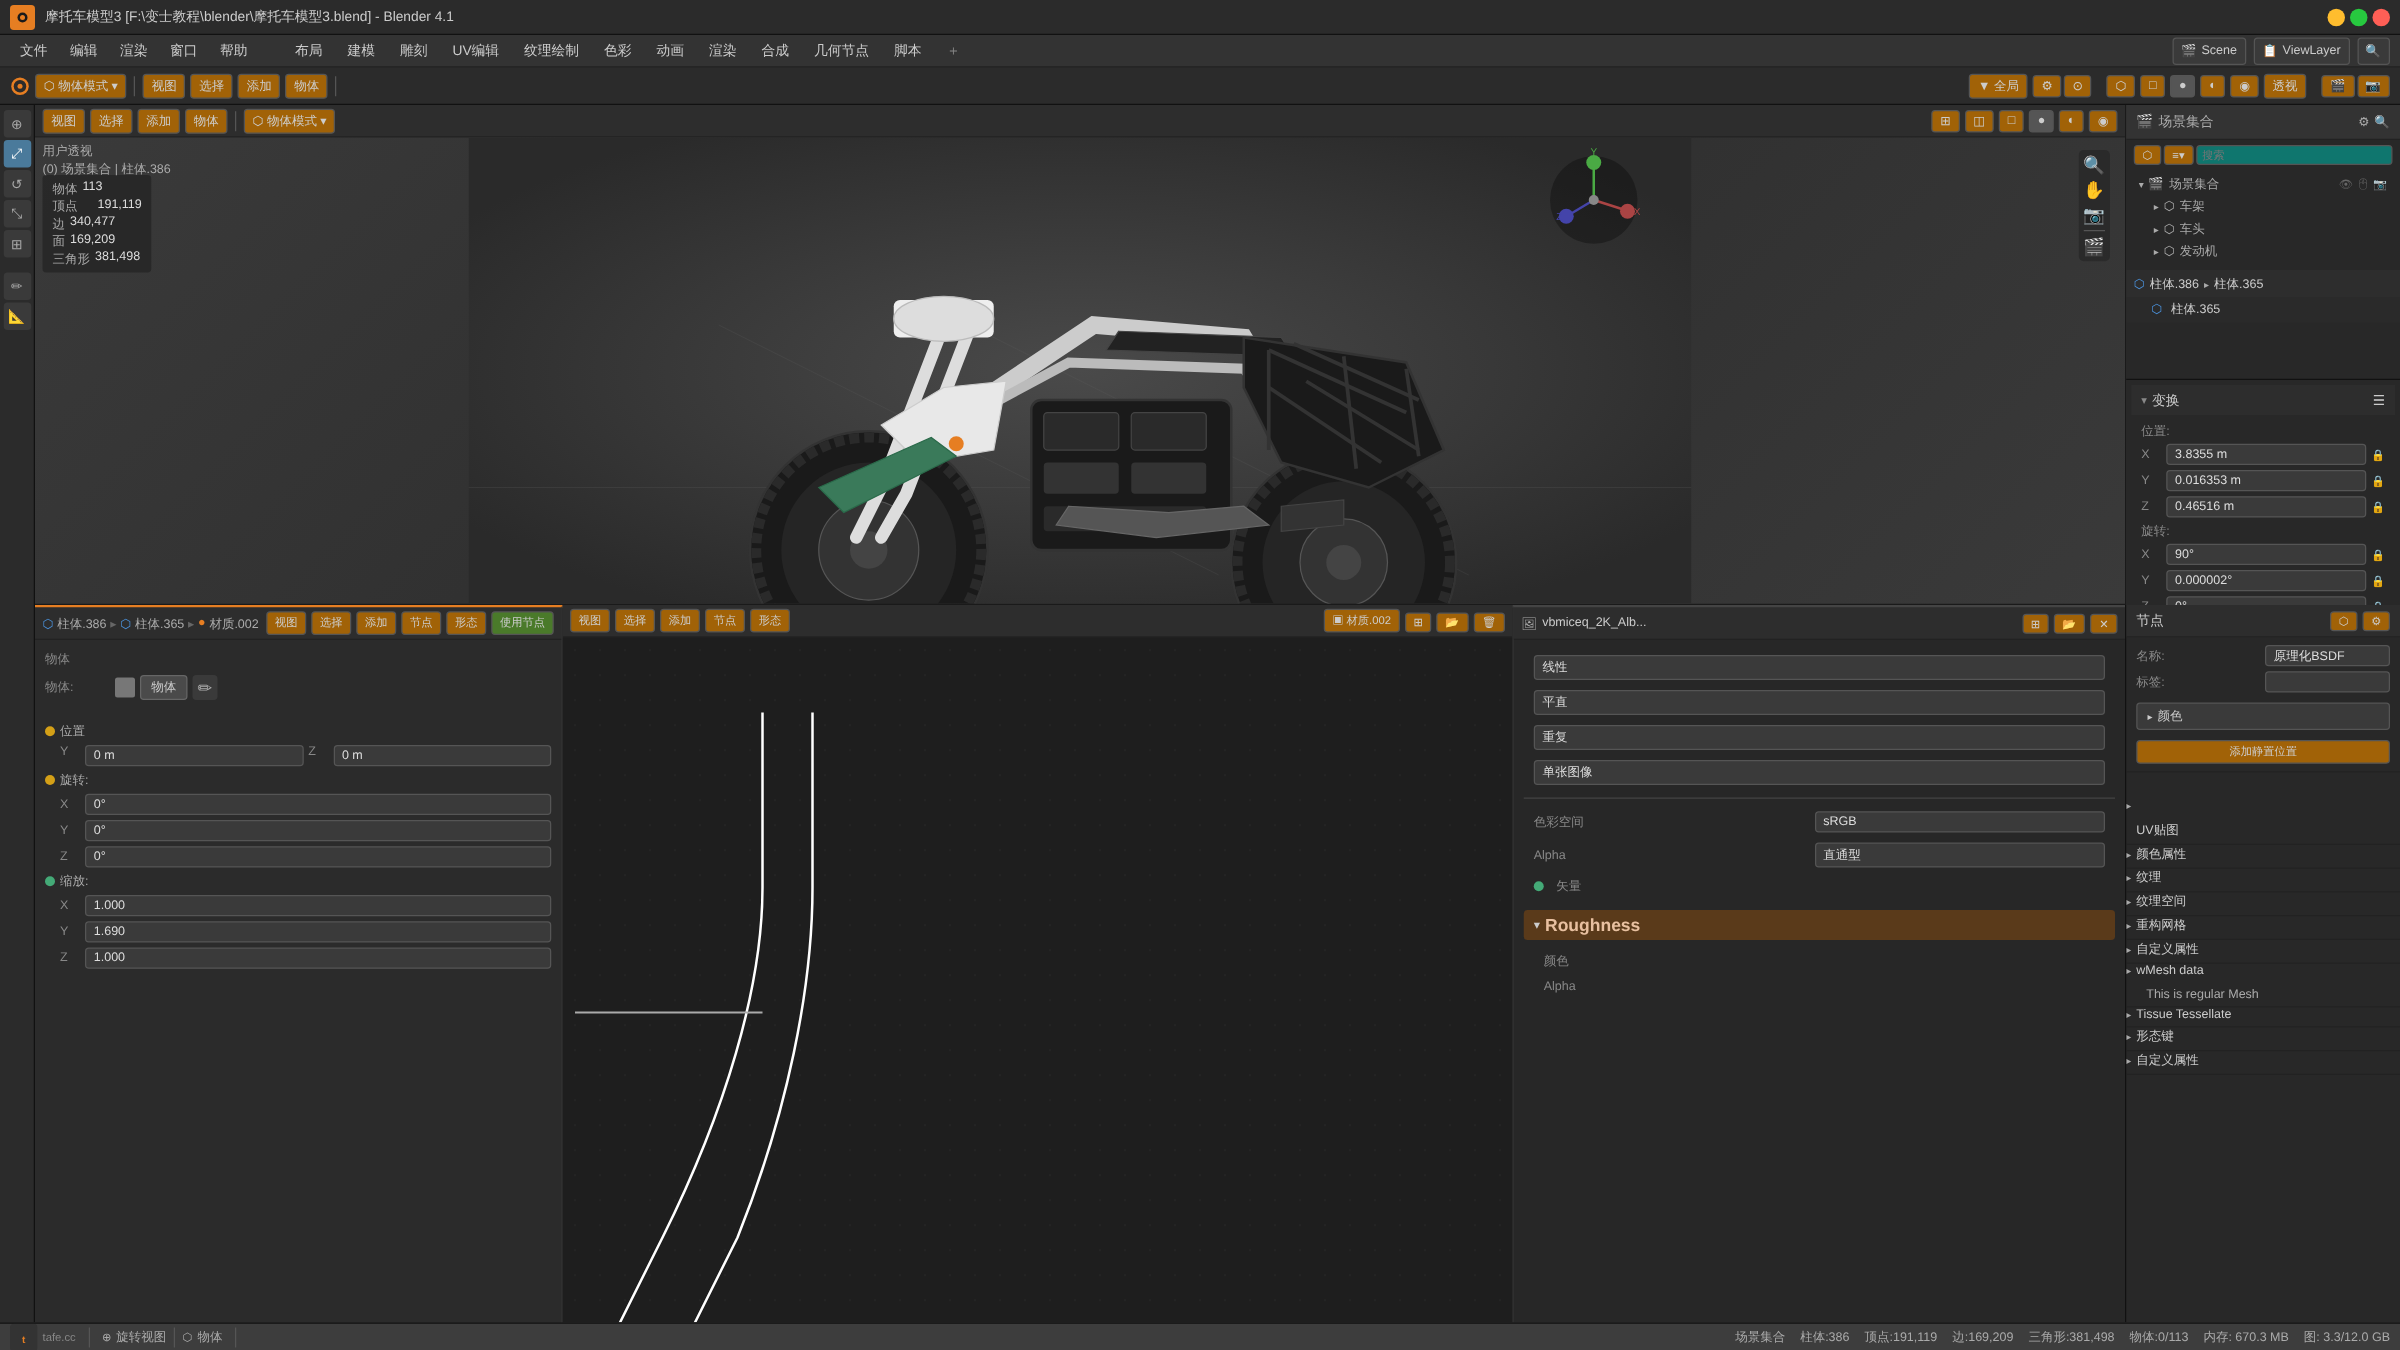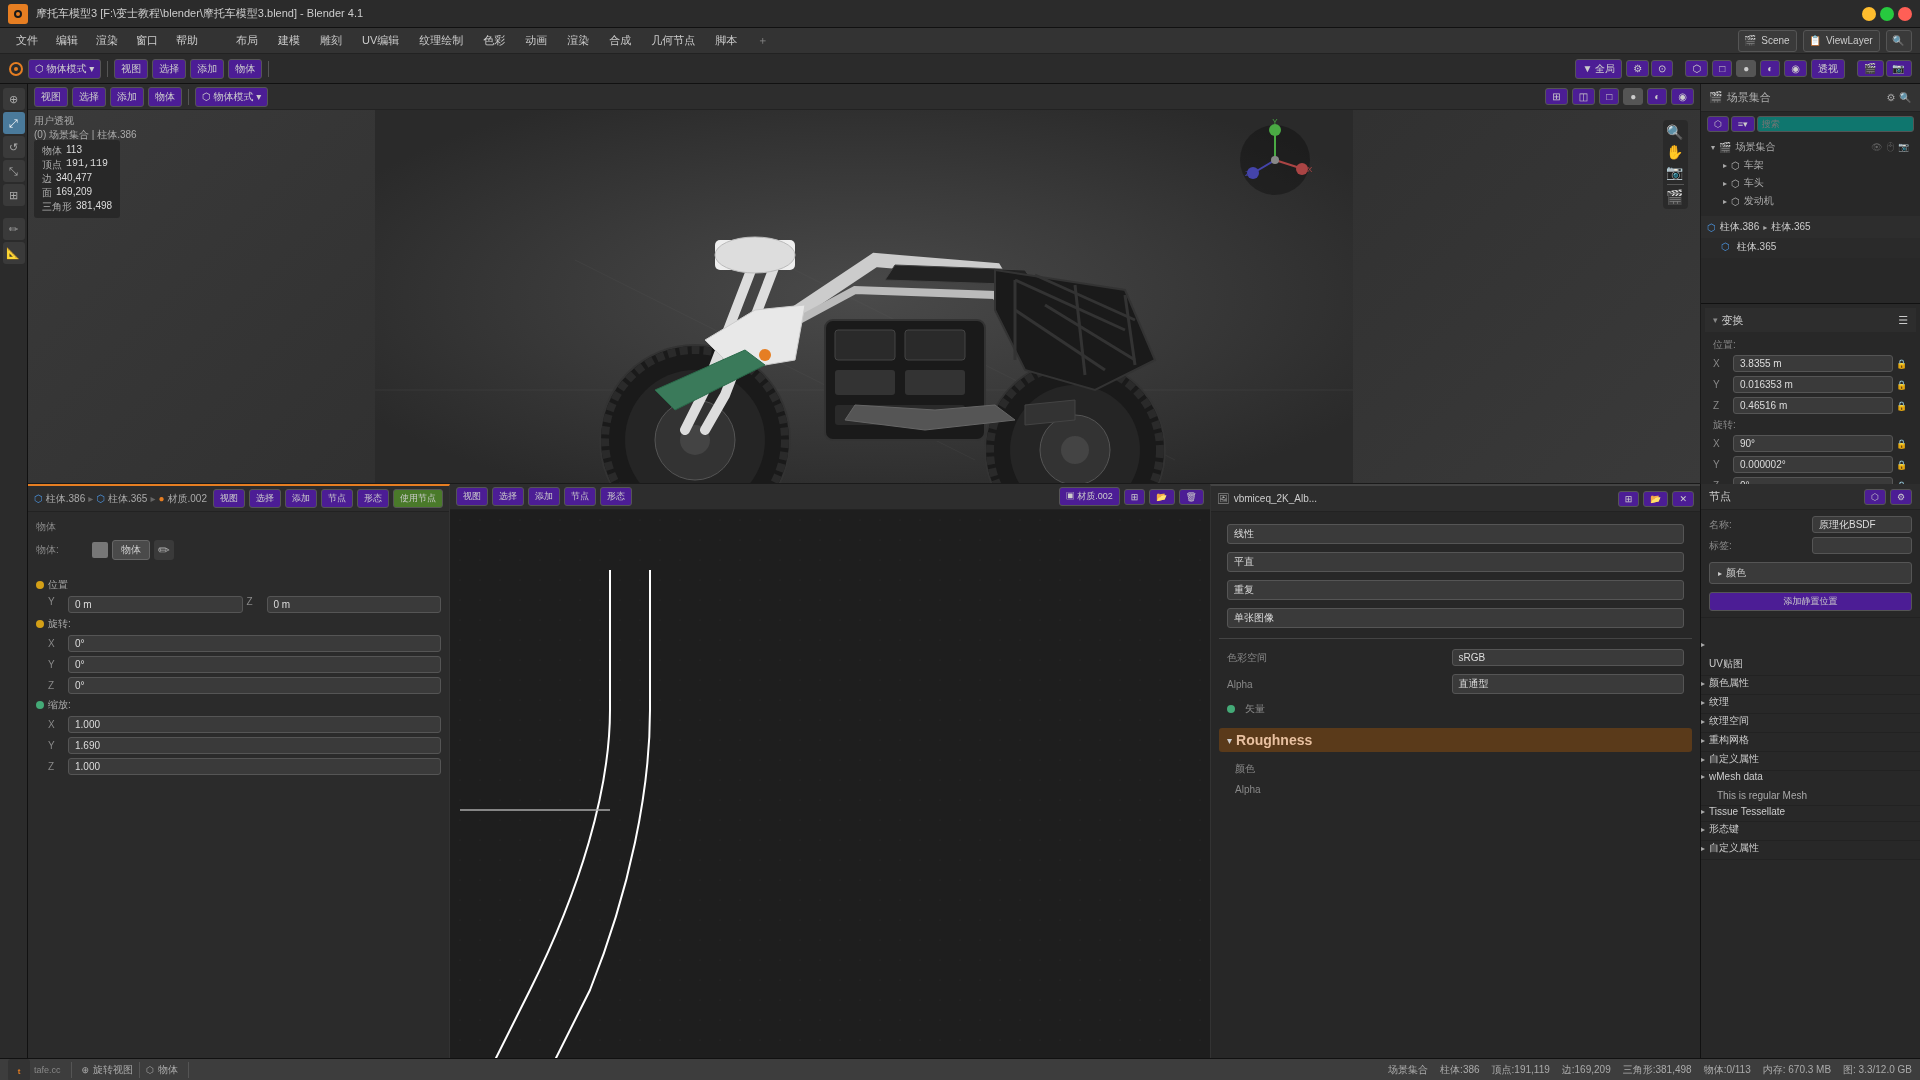--- a/index.html
+++ b/index.html
@@ -80,21 +80,21 @@
       background: #2b2b2b;
       display: flex;
       align-items: center;
       padding: 0 8px;
       gap: 4px;
       z-index: 98;
       border-bottom: 1px solid #111;
     }
     .toolbar-btn {
       padding: 2px 6px;
-      background: #4c1d95;
+      background: #a16207;
       border: 1px solid #555;
       border-radius: 3px;
       color: #ccc;
       font-size: 10px;
       cursor: pointer;
     }
     .toolbar-btn.active { background: #555; }
 
     
     #left-sidebar {
@@ -572,21 +572,21 @@
     <div style="position:absolute; top:4px; left:6px;">
       <div style="font-size:10px; color:#aaa;">用户透视</div>
       <div style="font-size:10px; color:#aaa;">(0) 场景集合 | 柱体.386</div>
     </div>
 
     <div style="position:absolute; top:30px; left:6px; background:rgba(30,30,30,0.6); padding:4px 8px; border-radius:3px;">
       <div style="font-size:10px; color:#aaa; display:flex; gap:4px;">
         <span>物体</span>
         <span style="color:#ddd;">113</span>
       </div>
-      <div style="font-size:10px; color:#aaa; display:flex; gap:4px;font-family:Liberation Mono, monospace;">
+      <div style="font-size:10px; color:#aaa; display:flex; gap:16px;">
         <span>顶点</span>
         <span style="color:#ddd;">191,119</span>
       </div>
       <div style="font-size:10px; color:#aaa; display:flex; gap:4px;">
         <span>边</span>
         <span style="color:#ddd;">340,477</span>
       </div>
       <div style="font-size:10px; color:#aaa; display:flex; gap:4px;">
         <span>面</span>
         <span style="color:#ddd;">169,209</span>
@@ -799,21 +799,21 @@
 
 <div id="node-editor-panel" style="top: 484px; left: 450px; right: 710px; height: 574px;">
   <div id="node-editor-hdr">
     <div style="display:flex; align-items:center; gap:4px; flex:1;">
       <div class="toolbar-btn" style="font-size:9px;">视图</div>
       <div class="toolbar-btn" style="font-size:9px;">选择</div>
       <div class="toolbar-btn" style="font-size:9px;">添加</div>
       <div class="toolbar-btn" style="font-size:9px;">节点</div>
       <div class="toolbar-btn" style="font-size:9px;">形态</div>
     </div>
-    <div style="display:flex; align-items:center; gap:4px;">
+    <div style="display:flex; align-items:flex-end; gap:4px;">
       <div class="toolbar-btn" style="font-size:9px;">▣ <span>材质.002</span></div>
       <div class="toolbar-btn" style="font-size:9px;">⊞</div>
       <div class="toolbar-btn" style="font-size:9px;">📂</div>
       <div class="toolbar-btn" style="font-size:9px;">🗑</div>
     </div>
   </div>
 
   <div style="position:relative; width:100%; height:calc(100% - 26px); background:#1e1e1e; overflow:hidden;">
     <svg width="100%" height="100%">
 

